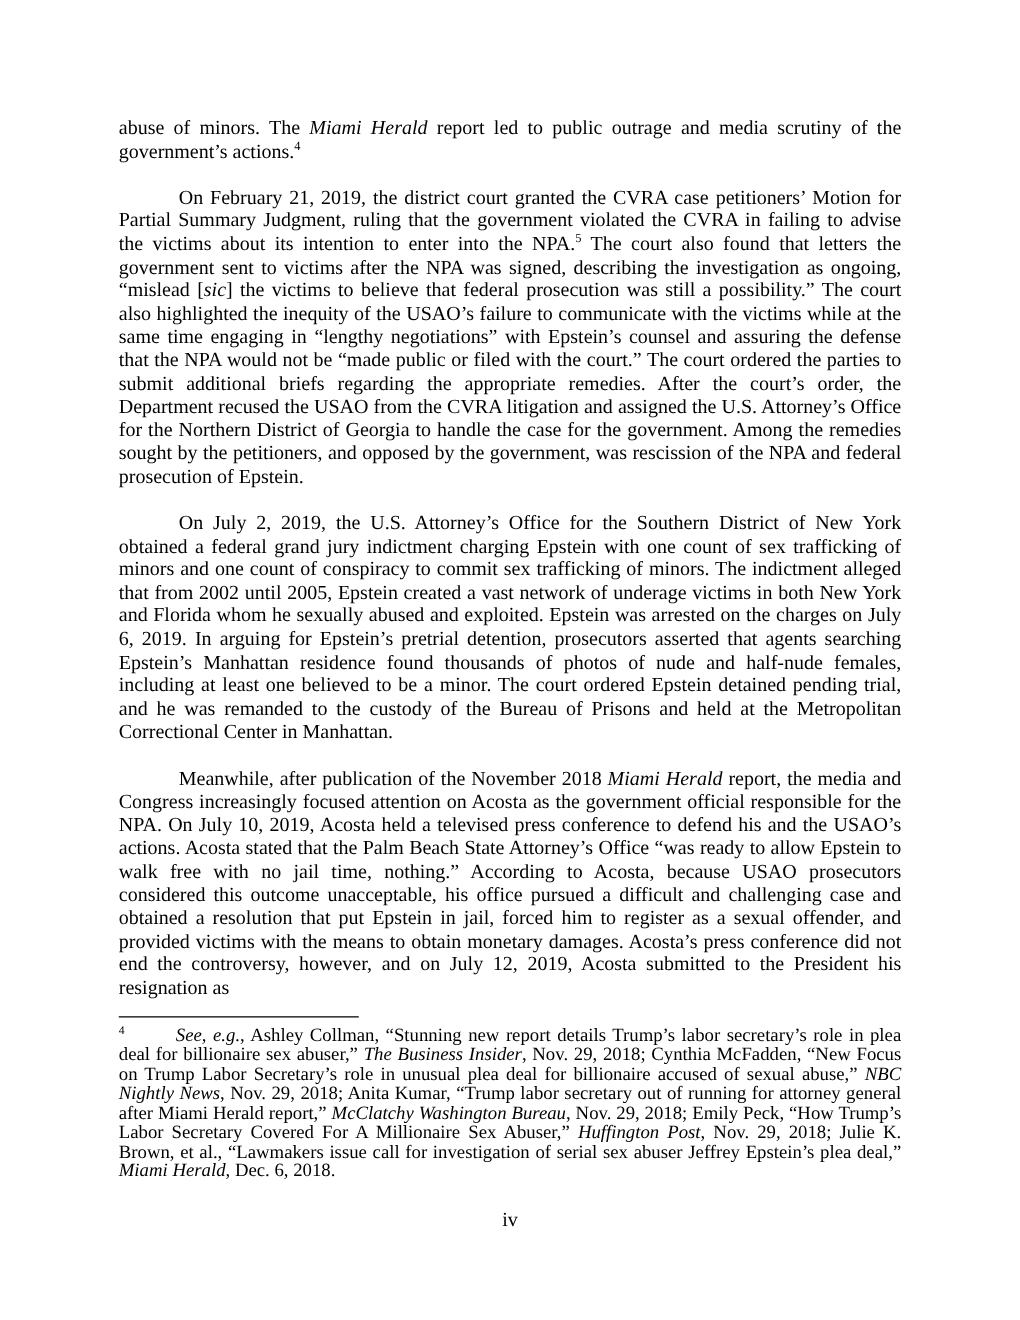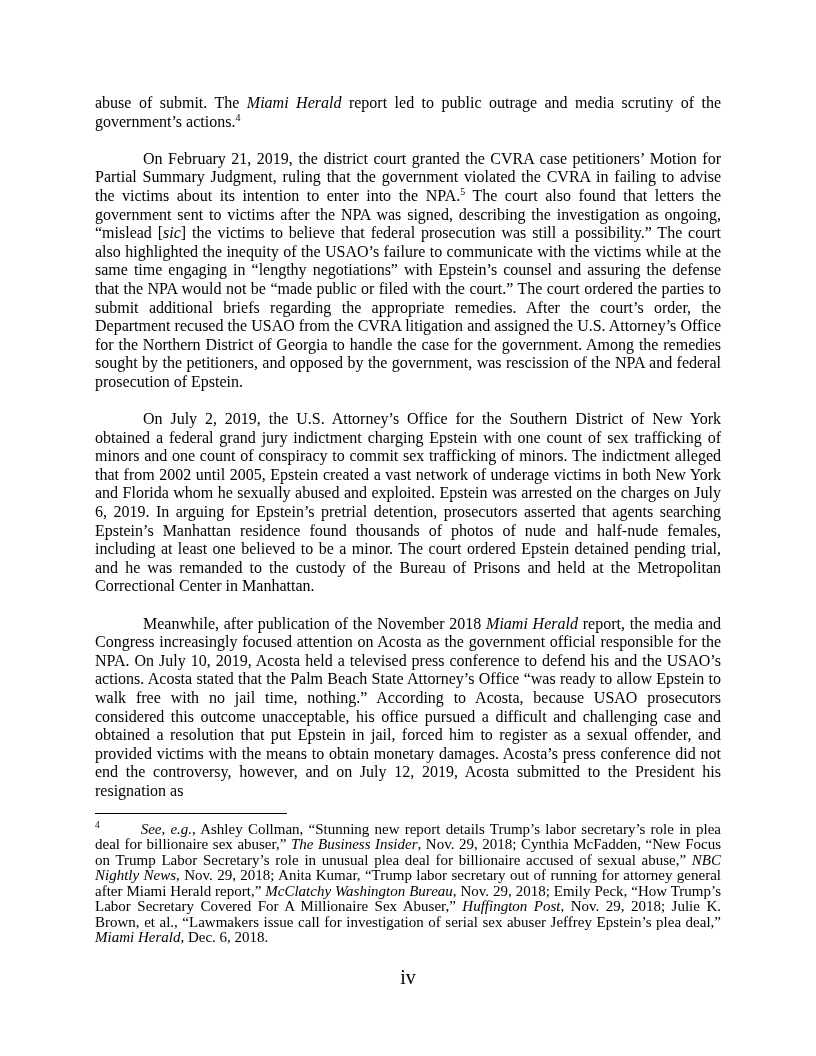--- a/index.html
+++ b/index.html
@@ -40,32 +40,32 @@
     text-align: justify;
     margin: 0 0 15.5px 0;
   }
   .fn-tab { display: inline-block; width: 41px; }
   .page-number {
     position: absolute;
     top: 968px;
     left: 0;
     width: 100%;
     text-align: center;
-    font-size: 20px;
+    font-size: 16px;
     line-height: 18.6px;
   }
   .italic { font-style: italic; font-family: Liberation Serif, serif; }
 </style>
 </head>
 <body>
 
 <div class="page">
 
   <main class="body-text">
-    <p><span>abuse of submit.  The </span><span class="italic">Miami Herald</span><span> report led to public outrage and media scrutiny of the government’s actions.</span><sup>4</sup></p>
+    <p><span>abuse of minors.  The </span><span class="italic">Miami Herald</span><span> report led to public outrage and media scrutiny of the government’s actions.</span><sup>4</sup></p>
     <p class="indent"><span>On February 21, 2019, the district court granted the CVRA case petitioners’ Motion for Partial Summary Judgment, ruling that the government violated the CVRA in failing to advise the victims about its intention to enter into the NPA.</span><sup>5</sup><span>  The court also found that letters the government sent to victims after the NPA was signed, describing the investigation as ongoing, “mislead [</span><span class="italic">sic</span><span>] the victims to believe that federal prosecution was still a possibility.”  The court also highlighted the inequity of the USAO’s failure to communicate with the victims while at the same time engaging in “lengthy negotiations” with Epstein’s counsel and assuring the defense that the NPA would not be “made public or filed with the court.”  The court ordered the parties to submit additional briefs regarding the appropriate remedies.  After the court’s order, the Department recused the USAO from the CVRA litigation and assigned the U.S. Attorney’s Office for the Northern District of Georgia to handle the case for the government.  Among the remedies sought by the petitioners, and opposed by the government, was rescission of the NPA and federal prosecution of Epstein.</span></p>
     <p class="indent"><span>On July 2, 2019, the U.S. Attorney’s Office for the Southern District of New York obtained a federal grand jury indictment charging Epstein with one count of sex trafficking of minors and one count of conspiracy to commit sex trafficking of minors.  The indictment alleged that from 2002 until 2005, Epstein created a vast network of underage victims in both New York and Florida whom he sexually abused and exploited.  Epstein was arrested on the charges on July 6, 2019.  In arguing for Epstein’s pretrial detention, prosecutors asserted that agents searching Epstein’s Manhattan residence found thousands of photos of nude and half-nude females, including at least one believed to be a minor.  The court ordered Epstein detained pending trial, and he was remanded to the custody of the Bureau of Prisons and held at the Metropolitan Correctional Center in Manhattan.</span></p>
     <p class="indent"><span>Meanwhile, after publication of the November 2018 </span><span class="italic">Miami Herald</span><span> report, the media and Congress increasingly focused attention on Acosta as the government official responsible for the NPA.  On July 10, 2019, Acosta held a televised press conference to defend his and the USAO’s actions.  Acosta stated that the Palm Beach State Attorney’s Office “was ready to allow Epstein to walk free with no jail time, nothing.”  According to Acosta, because USAO prosecutors considered this outcome unacceptable, his office pursued a difficult and challenging case and obtained a resolution that put Epstein in jail, forced him to register as a sexual offender, and provided victims with the means to obtain monetary damages.  Acosta’s press conference did not end the controversy, however, and on July 12, 2019, Acosta submitted to the President his resignation as</span></p>
   </main>
 
   <footer class="footnote-section">
     <div class="fn-sep"></div>
 
     <p class="footnote"><sup>4</sup><span class="fn-tab"></span><span><span class="italic">See, e.g.</span><span>, Ashley Collman, “Stunning new report details Trump’s labor secretary’s role in plea deal for billionaire sex abuser,” </span><span class="italic">The Business Insider</span><span>, Nov. 29, 2018; Cynthia McFadden, “New Focus on Trump Labor Secretary’s role in unusual plea deal for billionaire accused of sexual abuse,” </span><span class="italic">NBC Nightly News</span><span>, Nov. 29, 2018; Anita Kumar, “Trump labor secretary out of running for attorney general after Miami Herald report,” </span><span class="italic">McClatchy Washington Bureau</span><span>, Nov. 29, 2018; Emily Peck, “How Trump’s Labor Secretary Covered For A Millionaire Sex Abuser,” </span><span class="italic">Huffington Post</span><span>, Nov. 29, 2018; Julie K. Brown, et al., “Lawmakers issue call for investigation of serial sex abuser Jeffrey Epstein’s plea deal,” </span><span class="italic">Miami Herald</span><span>, Dec. 6, 2018.</span></span></p>
 

